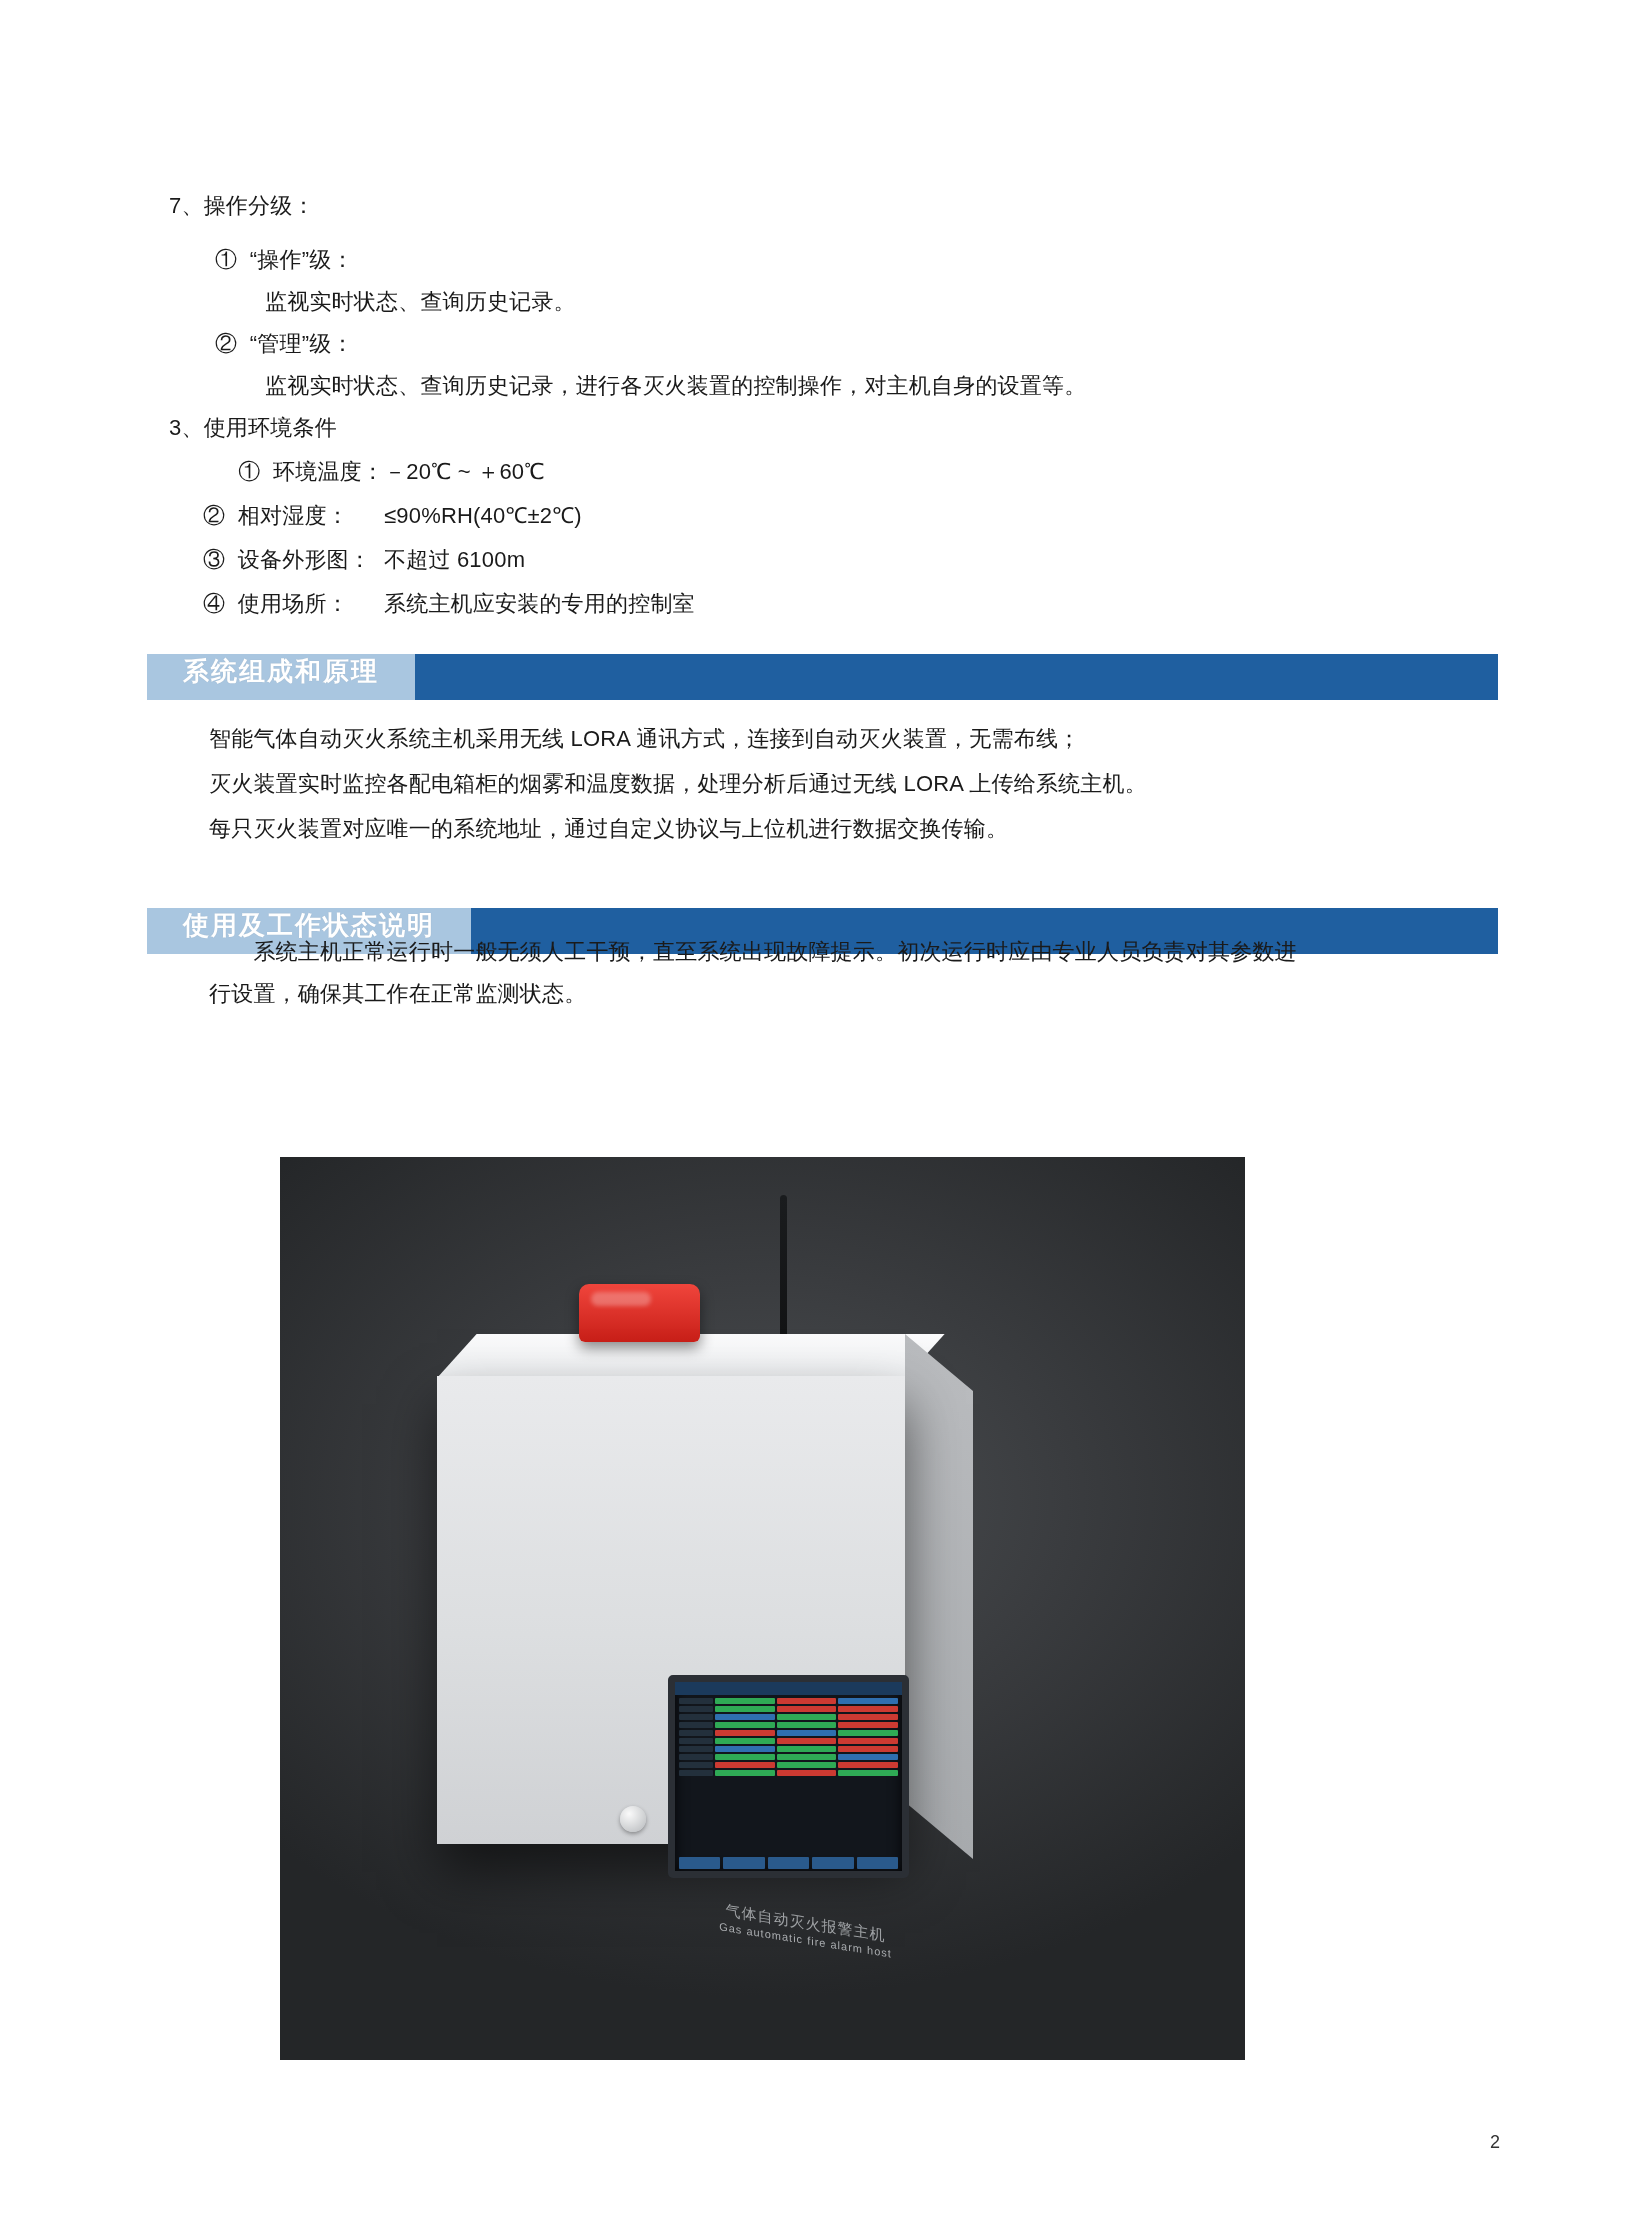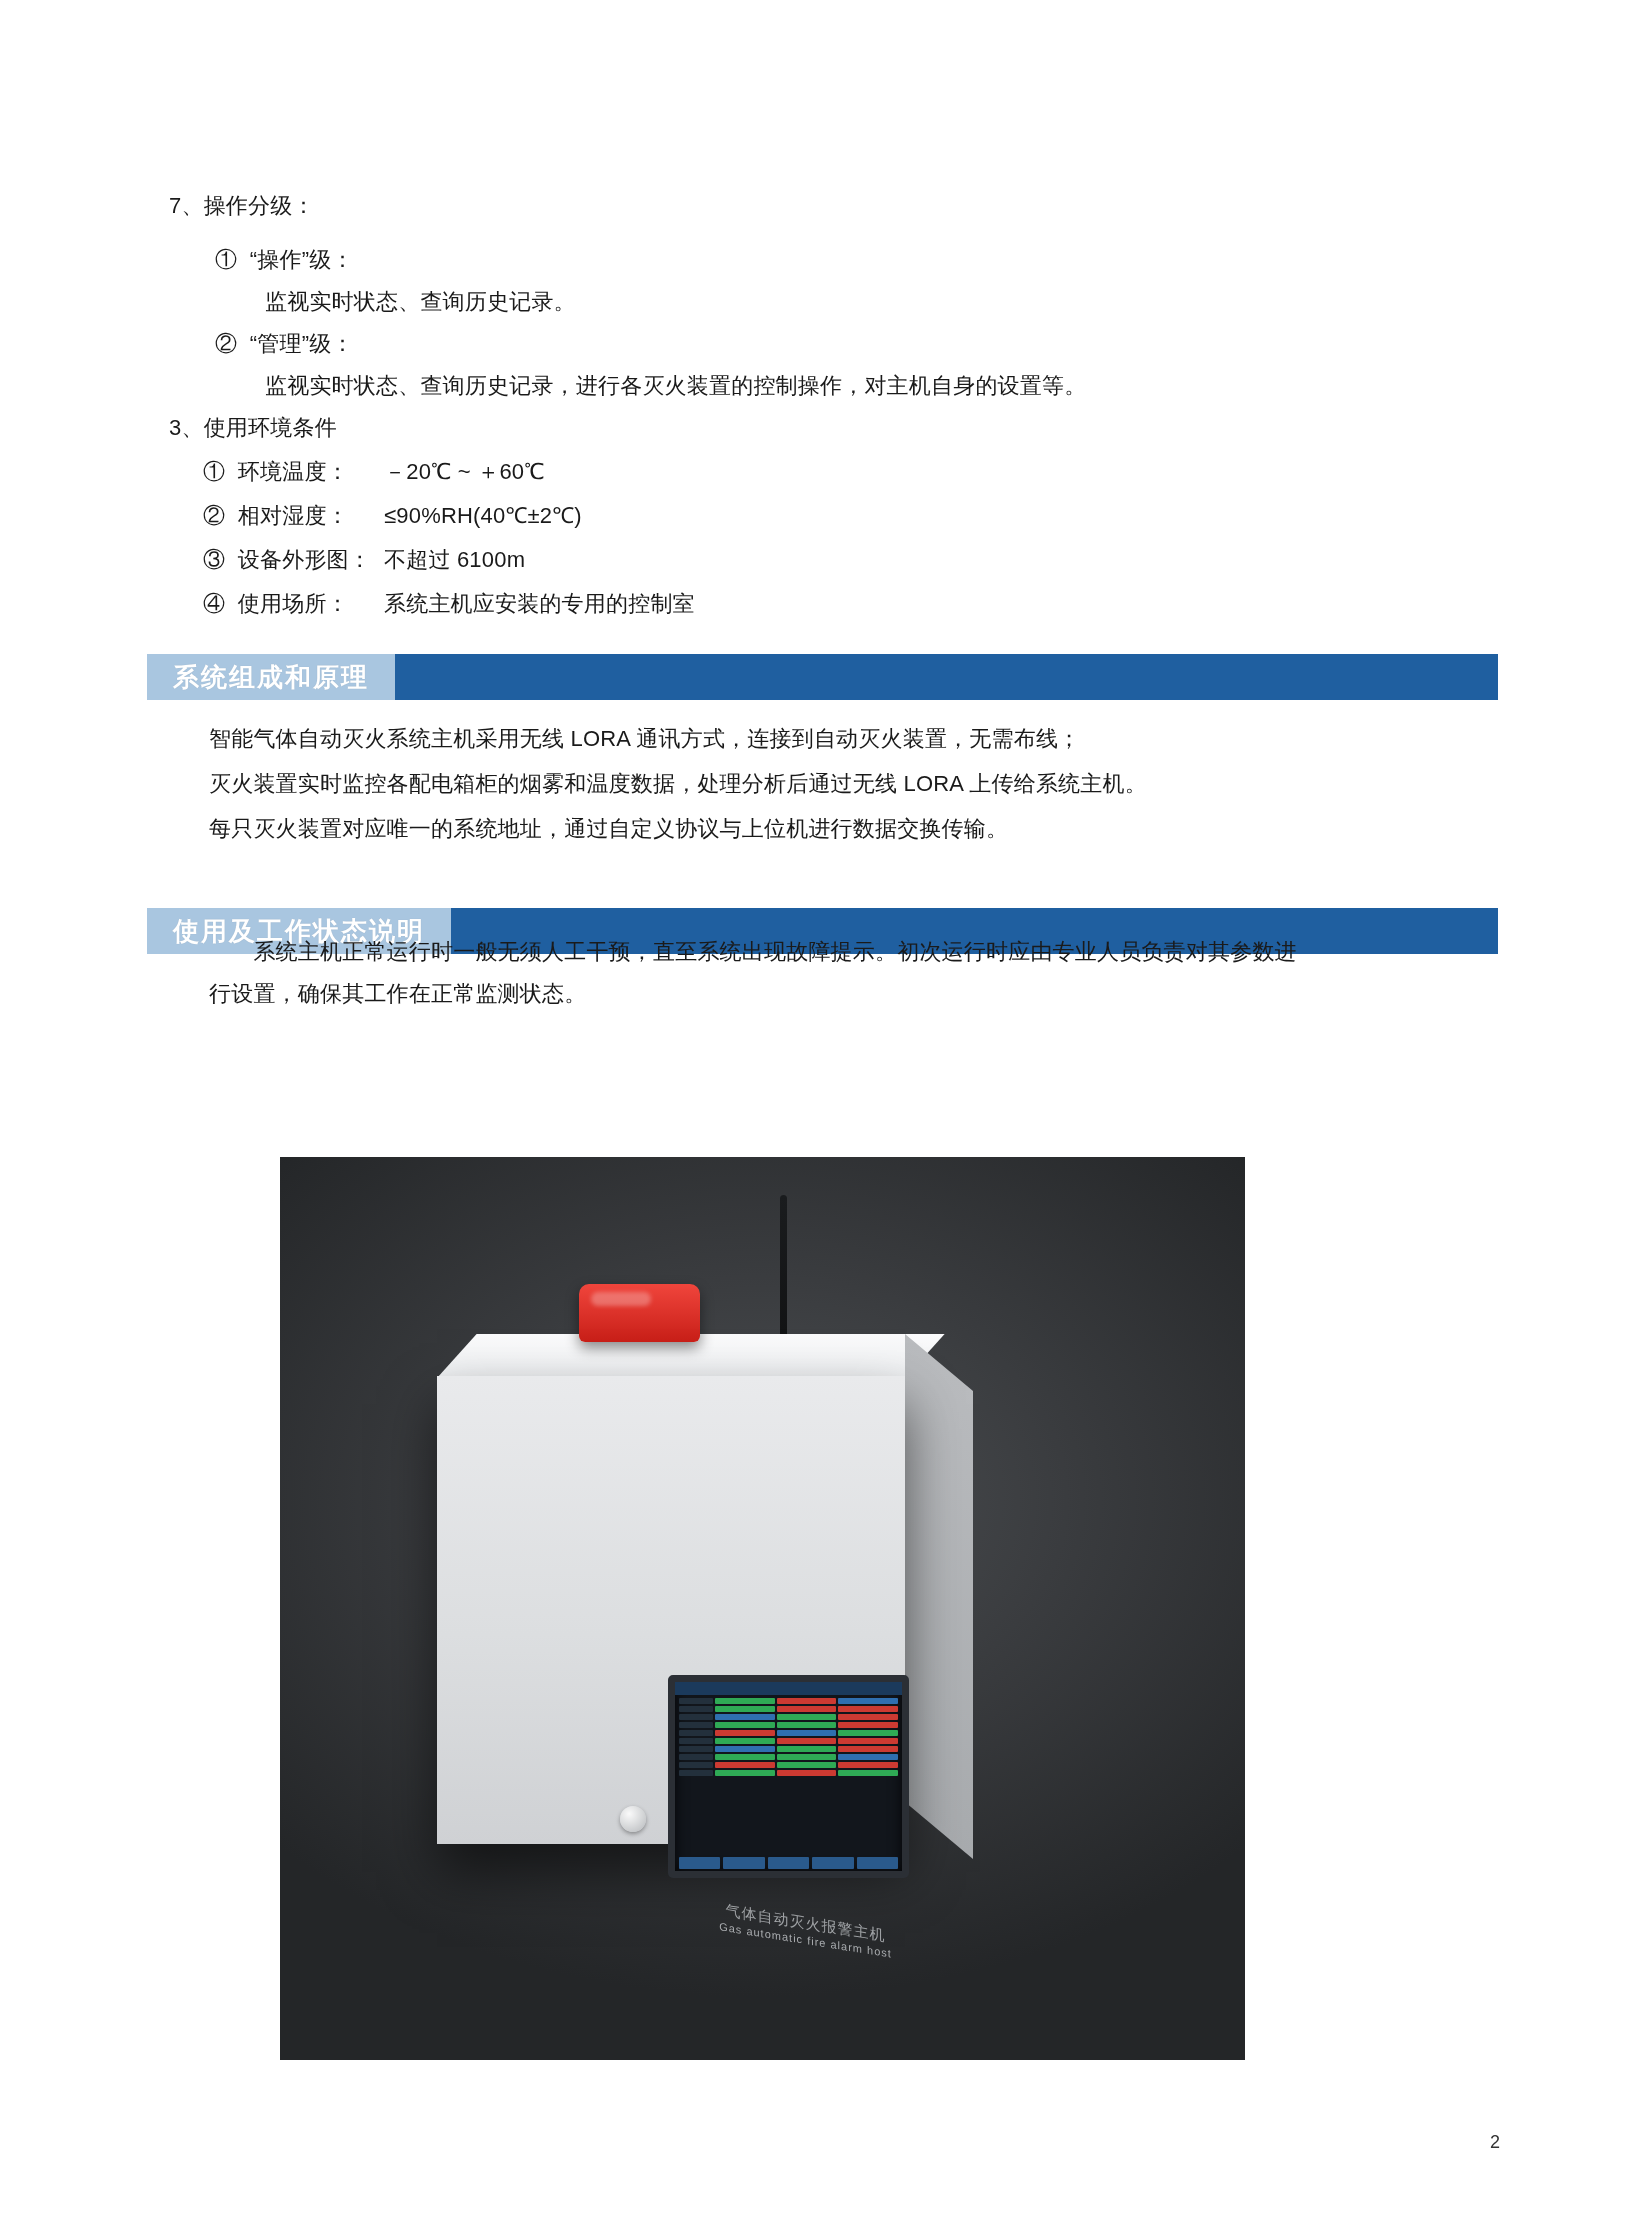--- a/index.html
+++ b/index.html
@@ -39,23 +39,23 @@
     position: absolute;
     height: 46px;
     left: 147px;
     right: 147px;
     display: flex;
     align-items: stretch;
   }
   .sec-bar .tab {
     background: #a9c6e0;
     display: flex;
-    align-items: center;
+    align-items: flex-start;
     justify-content: center;
-    padding: 0 26px;
+    padding: 0 36px;
     box-sizing: border-box;
   }
   .sec-bar .tab span {
     color: #ffffff;
     font-size: 26px;
     font-weight: bold;
     letter-spacing: 2px;
     text-shadow: 0 0 1px rgba(0,0,0,0.15);
   }
   .sec-bar .fill {
@@ -206,21 +206,21 @@
   <div class="list-block" style="left:169px; top:189px; width:1333px;">
     <div class="txt">7、操作分级：</div>
     <div class="txt" style="margin-left:46px; margin-top:20px;">①  “操作”级：</div>
     <div class="txt" style="margin-left:96px; margin-top:8px;">监视实时状态、查询历史记录。</div>
     <div class="txt" style="margin-left:46px; margin-top:8px;">②  “管理”级：</div>
     <div class="txt" style="margin-left:96px; margin-top:8px;">监视实时状态、查询历史记录，进行各灭火装置的控制操作，对主机自身的设置等。</div>
   </div>
 
   <div class="list-block" style="left:169px; top:411px; width:1333px;">
     <div class="txt">3、使用环境条件</div>
-    <div style="margin-left:34px; margin-top:10px; display:flex;">
+    <div style="margin-left:34px; margin-top:10px; display:flex;text-align:right;">
       <div class="txt" style="width:181px;">①  环境温度：</div>
       <div class="txt">－20℃ ~ ＋60℃</div>
     </div>
     <div style="margin-left:34px; margin-top:10px; display:flex;">
       <div class="txt" style="width:181px;">②  相对湿度：</div>
       <div class="txt">≤90%RH(40℃±2℃)</div>
     </div>
     <div style="margin-left:34px; margin-top:10px; display:flex;">
       <div class="txt" style="width:181px;">③  设备外形图：</div>
       <div class="txt">不超过 6100m</div>

